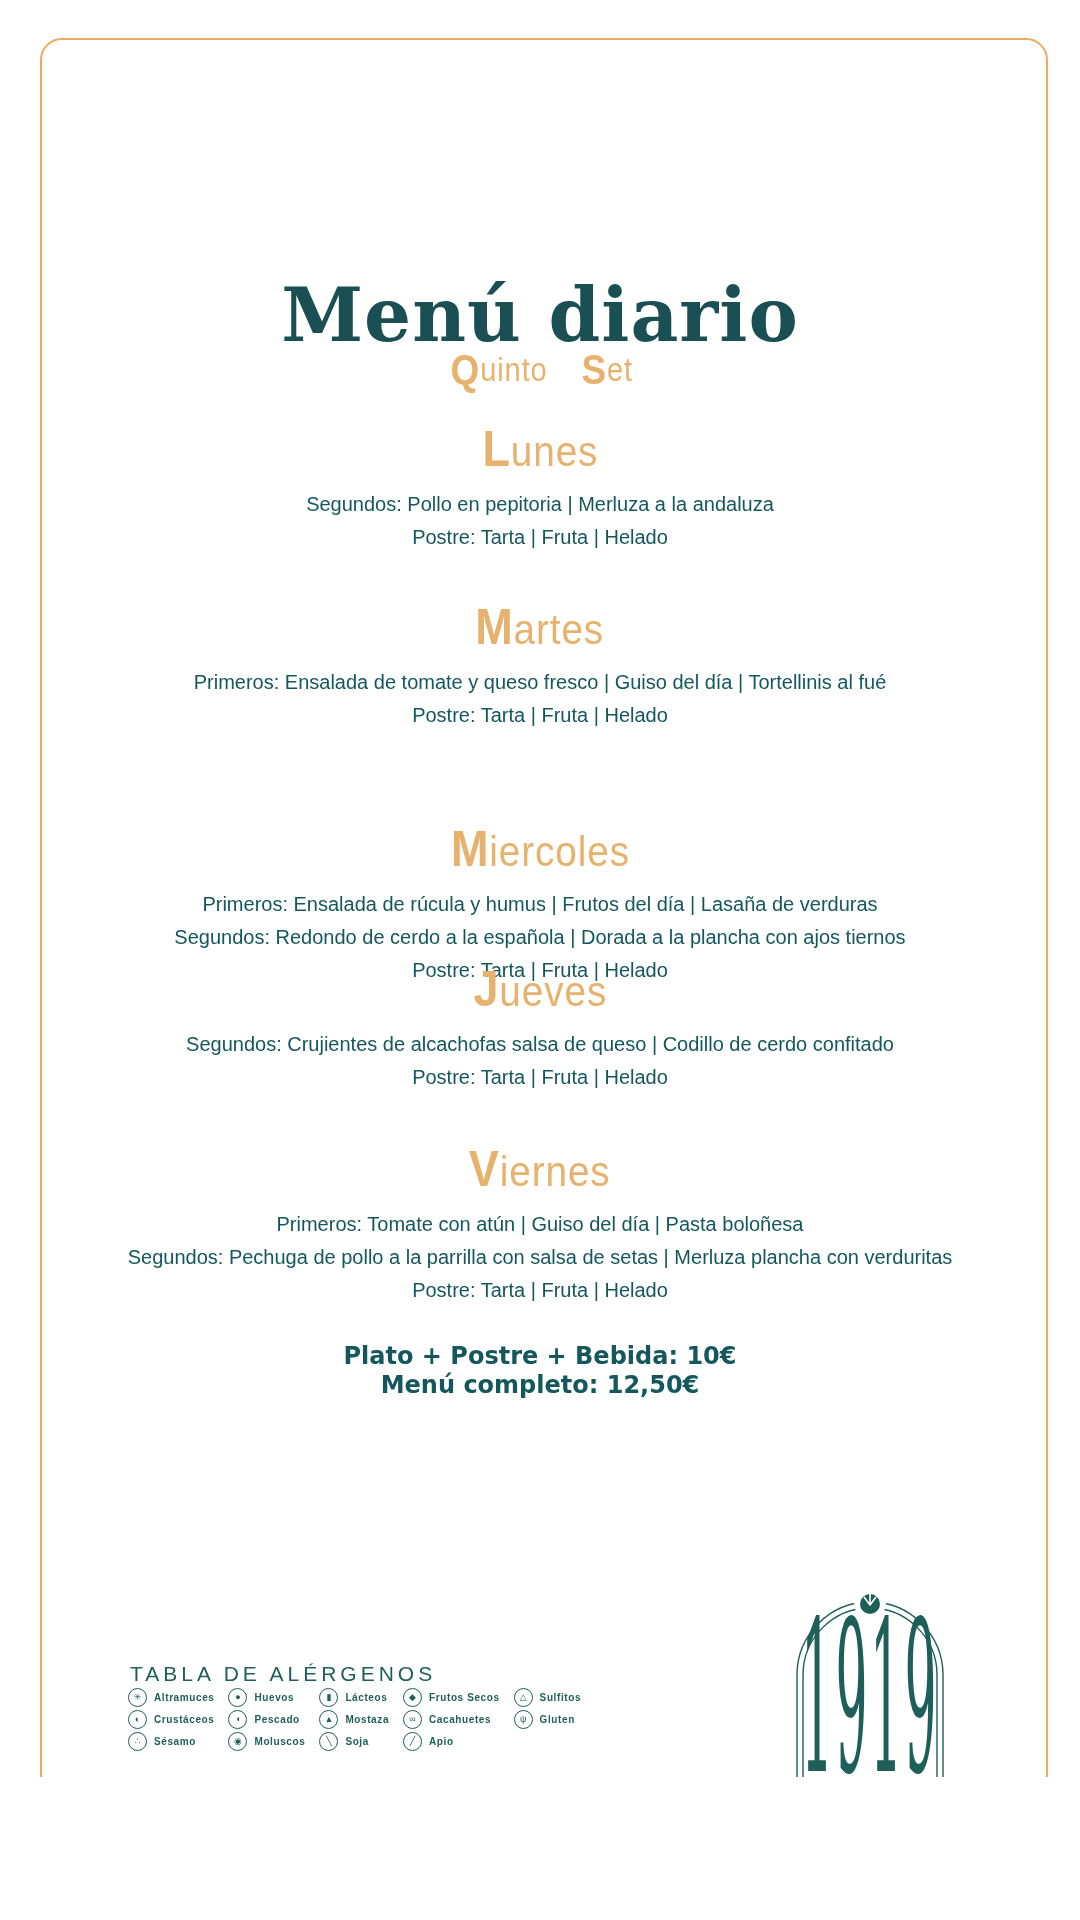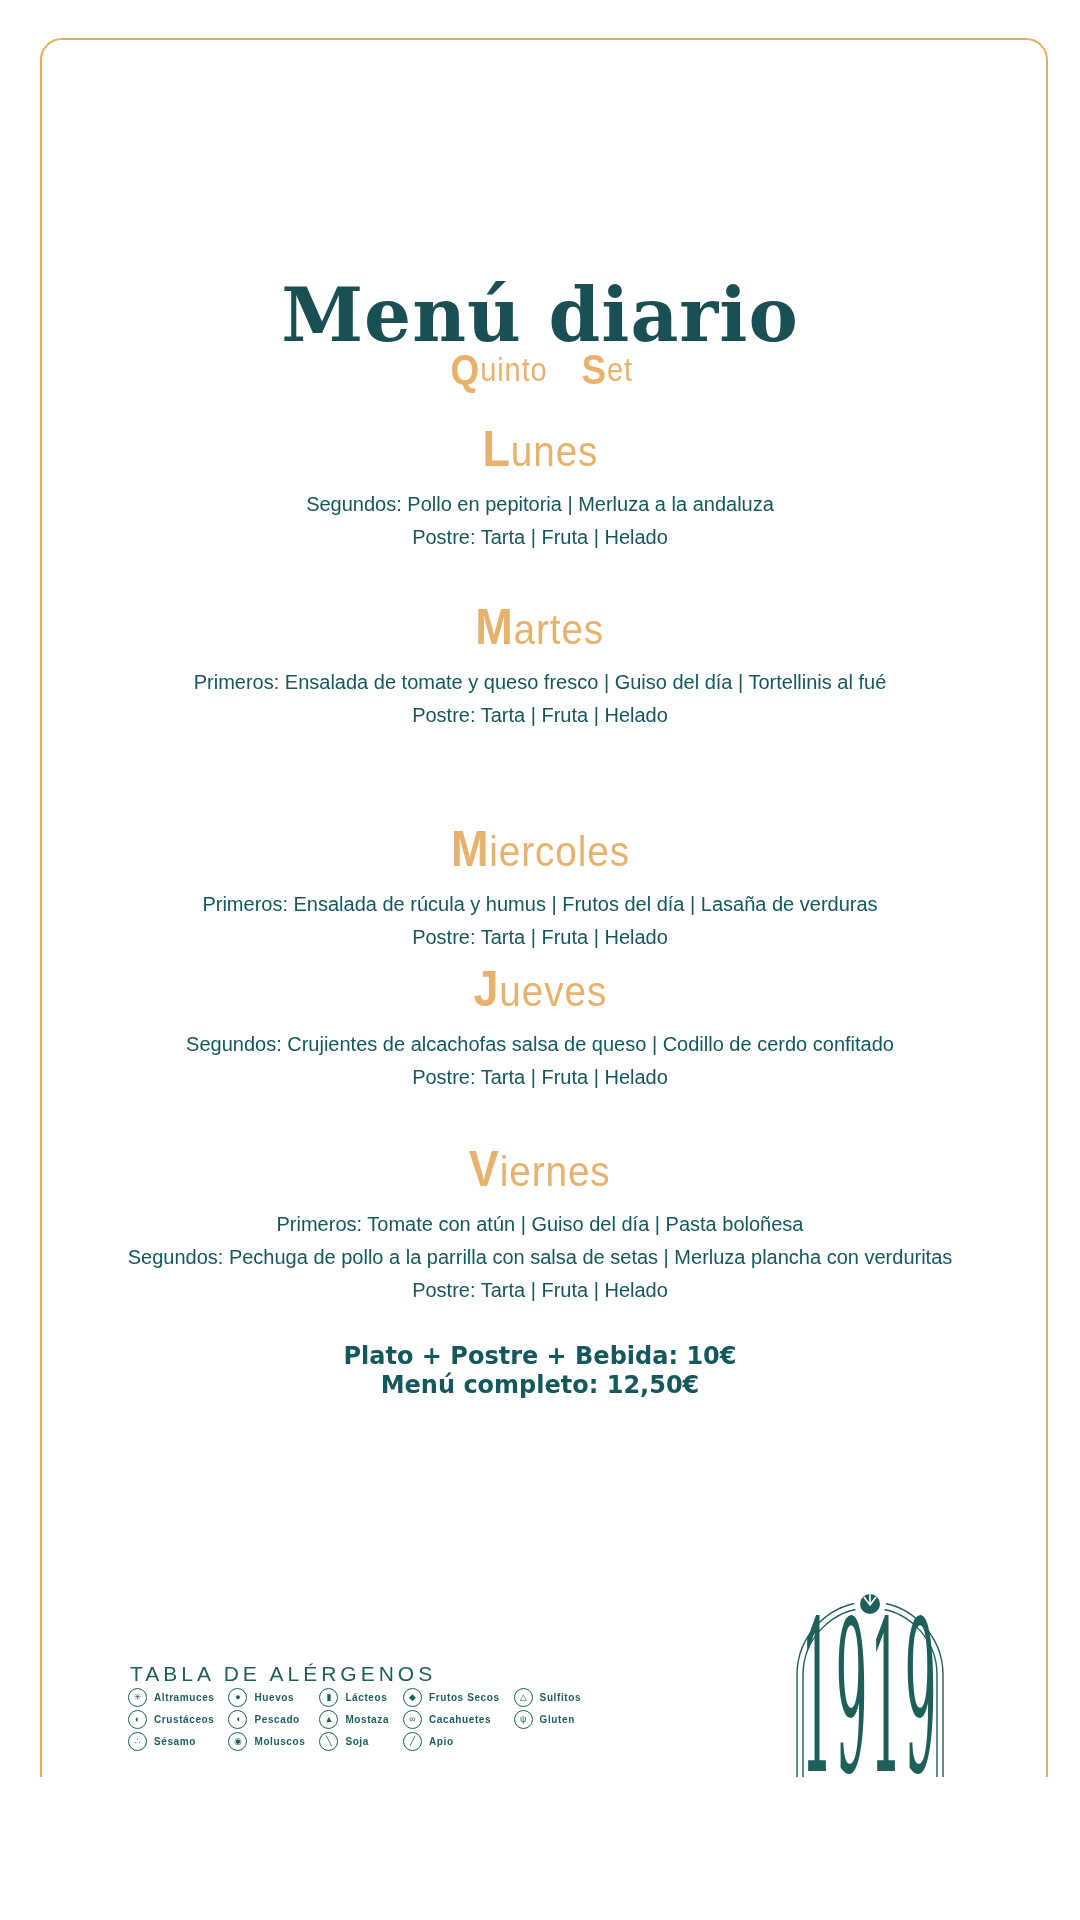--- a/index.html
+++ b/index.html
@@ -72,20 +72,21 @@
       <div class="day-lines">
         <div class="day-line">Primeros: Ensalada de tomate y queso fresco | Guiso del día | Tortellinis al fué</div>
         <div class="day-line">Postre: Tarta | Fruta | Helado</div>
       </div>
     </section>
 
     <section class="day" style="top: 786px; margin-top: 40px;">
       <div class="day-name initcap"><span class="cap">M</span><span class="rest">iercoles</span></div>
       <div class="day-lines">
         <div class="day-line">Primeros: Ensalada de rúcula y humus | Frutos del día | Lasaña de verduras</div>
+        <div class="day-line">Segundos: Redondo de cerdo a la española | Dorada a la plancha con ajos tiernos</div>
         <div class="day-line">Postre: Tarta | Fruta | Helado</div>
       </div>
     </section>
 
     <section class="day" style="top: 966px;">
       <div class="day-name initcap"><span class="cap">J</span><span class="rest">ueves</span></div>
       <div class="day-lines">
         <div class="day-line">Segundos: Crujientes de alcachofas salsa de queso | Codillo de cerdo confitado</div>
         <div class="day-line">Postre: Tarta | Fruta | Helado</div>
       </div>

